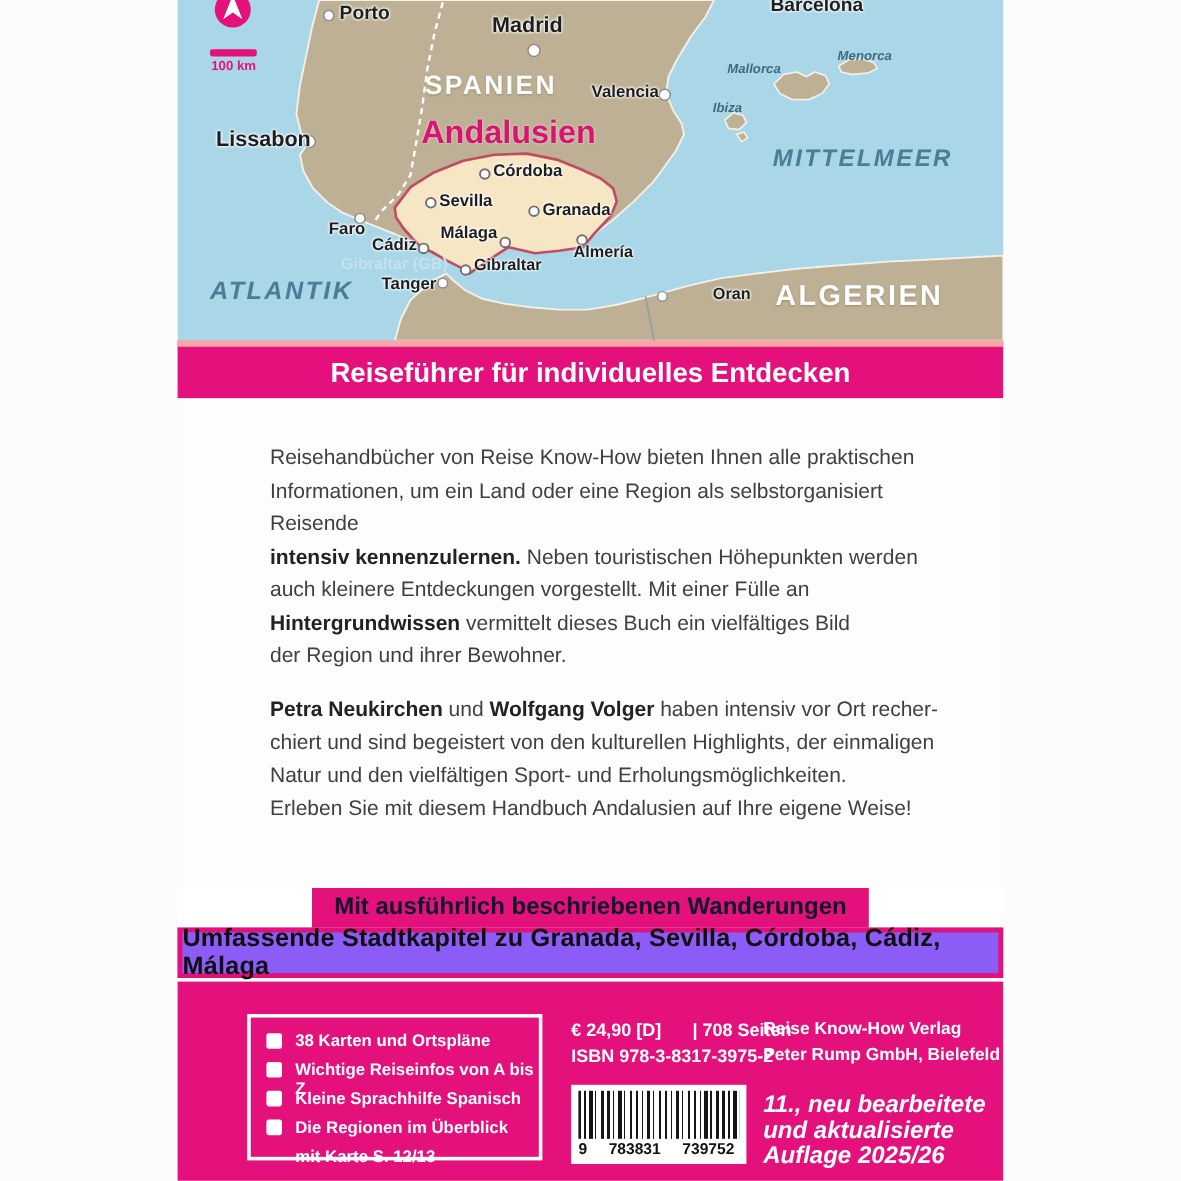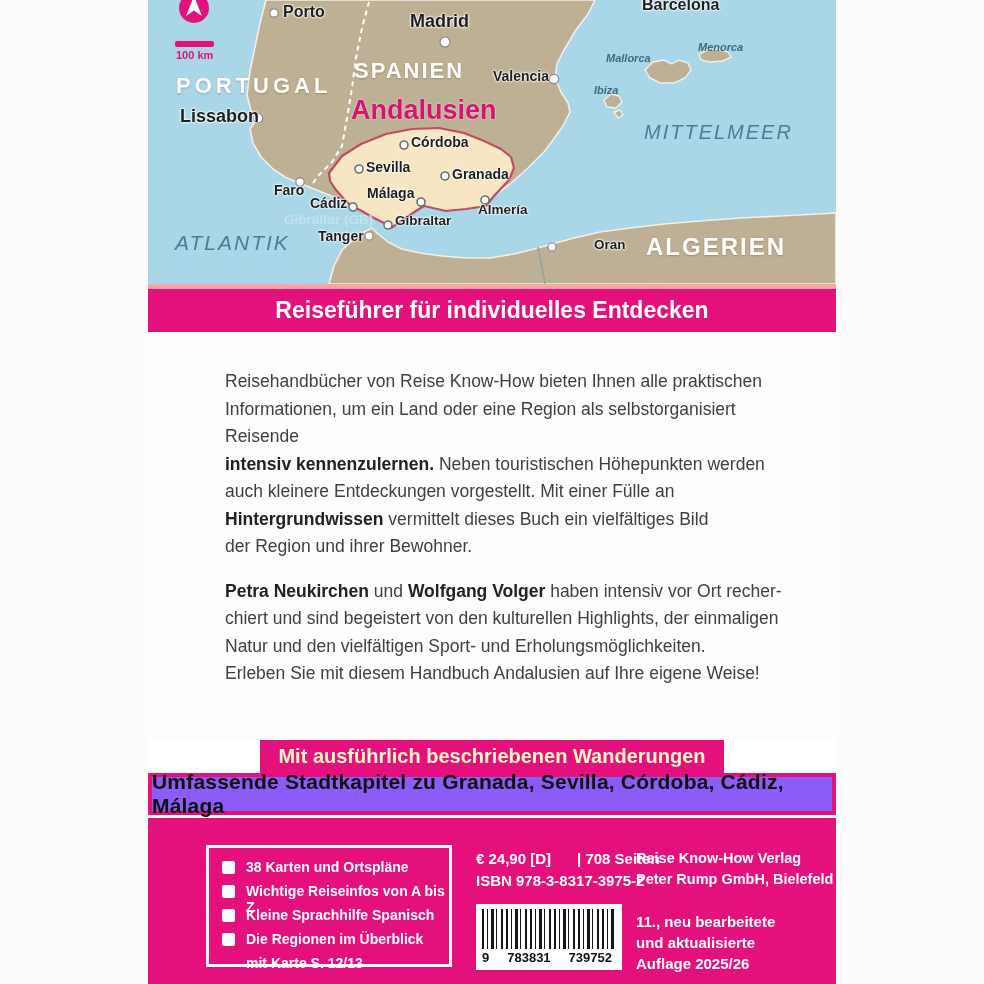--- a/index.html
+++ b/index.html
@@ -6,33 +6,33 @@
   body{width:984px;height:984px;background:#fcfcfc;position:relative;overflow:hidden;
        font-family:"Liberation Sans","DejaVu Sans",sans-serif;}
   .cover{position:absolute;left:148px;top:0;width:688px;height:984px;background:#fff;}
 
   
   .map{position:absolute;left:0;top:0;width:688px;height:284px;background:#A9D7E8;overflow:hidden;}
   .map svg{position:absolute;left:0;top:0;}
   .maplabel{position:absolute;white-space:nowrap;color:#1e1e1e;font-weight:bold;
             text-shadow:0 0 2px #fff,0 0 2px #fff,0 0 3px #fff;}
   .country{color:#fff;font-weight:bold;letter-spacing:2px;text-shadow:0 1px 2px rgba(90,80,50,.35);}
-  .sealabel{color:#4A7D96;font-style:italic;font-weight:normal;letter-spacing:2px;text-shadow:none;}
+  .sealabel{color:#4A7D96;font-style:italic;font-weight:bold;letter-spacing:2px;text-shadow:none;}
   .island{color:#3E6B80;font-style:italic;font-weight:bold;font-size:11px;text-shadow:none;}
   .region-title{color:#D81473;font-weight:bold;text-shadow:0 0 2px rgba(255,255,255,.8);}
   .ghost{color:#C2E2EF;text-shadow:none;}
   .scale-km{position:absolute;left:28px;top:49px;color:#E4107C;font-weight:bold;font-size:11px;text-shadow:none;}
 
   
   .banner1{position:absolute;left:0;top:284px;width:688px;height:48px;background:#E4107C;
            border-top:5px solid #fca5a5;box-sizing:border-box;display:flex;align-items:center;justify-content:center;}
   .banner1 span{color:#fff;font-weight:bold;font-size:23px;}
   .banner2{position:absolute;left:112px;top:740px;width:464px;height:33px;background:#E4107C;
            display:flex;align-items:center;justify-content:center;z-index:3;}
-  .banner2 span{color:#fef9c3;font-weight:bold;font-size:20px;}
+  .banner2 span{color:#0f172a;font-weight:bold;font-size:20px;}
   .banner3{position:absolute;left:0;top:773px;width:688px;height:42px;background:#8b5cf6;
            border:4px solid #E4107C;box-sizing:border-box;display:flex;align-items:center;justify-content:center;z-index:2;}
   .banner3 span{color:#101010;font-weight:bold;font-size:21px;letter-spacing:.2px;}
 
   
   .blurb{position:absolute;left:0;top:332px;width:688px;height:408px;background:#fdfdfd;
          padding:36px 40px 0 77px;box-sizing:border-box;color:#3f3f3f;font-size:17.5px;line-height:27.5px;}
   .blurb p{margin:0 0 17px 0;}
   .blurb .b{font-weight:bold;color:#222;}
 
@@ -45,21 +45,21 @@
   .feat.cont{padding-left:24px;}
   .pricecol{position:absolute;left:328px;top:30px;color:#fff;font-weight:bold;font-size:15px;line-height:22px;white-space:nowrap;}
   .pricerow .gap{display:inline-block;width:26px;}
   .barcode{position:absolute;left:328px;top:86px;width:146px;height:66px;background:#fff;
            padding:5px 6px 0 6px;box-sizing:border-box;}
   .bars{height:40px;background:
         repeating-linear-gradient(90deg,#161616 0 2px,#fff 2px 5px,#161616 5px 6px,#fff 6px 9px,
         #161616 9px 12px,#fff 12px 14px,#161616 14px 15px,#fff 15px 19px,#161616 19px 21px,#fff 21px 24px);}
   .bardigits{display:flex;justify-content:space-between;padding:1px 4px 0 0;color:#111;font-size:13px;font-weight:bold;}
   .pubcol{position:absolute;left:488px;top:30px;color:#fff;font-weight:bold;font-size:14.5px;line-height:21px;white-space:nowrap;}
-  .edcol{position:absolute;left:488px;top:93px;color:#fff;font-size:15px;line-height:21px;font-weight:bold;white-space:nowrap;}
+  .edcol{position:absolute;left:488px;top:93px;color:#fff;font-size:20px;line-height:21px;font-weight:bold;white-space:nowrap;font-style:italic;}
 </style>
 </head>
 <body>
 
 <div class="cover">
 
   <div class="map">
     <svg width="688" height="284" viewBox="0 0 688 284">
 
       <path fill="#BDB094" stroke="#F2F0E8" stroke-width="1.6" stroke-linejoin="round" d="M118,0 L447,0 L440,14 L428,30 L416,50 L409,64 L407,78 L413,92 L420,103 L422,112 L415,126
@@ -108,21 +108,20 @@
       </g>
       <rect x="27" y="41" width="39" height="6" rx="2" fill="#E4107C"></rect>
     </svg>
 
     <div class="scale-km">100 km</div>
     <div class="maplabel" style="left:135px;top:3px;font-size:16px;">Porto</div>
     <div class="maplabel" style="left:494px;top:-4px;font-size:16px;">Barcelona</div>
     <div class="maplabel" style="left:262px;top:11px;font-size:18px;">Madrid</div>
     <div class="maplabel" style="left:345px;top:68px;font-size:14px;">Valencia</div>
     <div class="maplabel" style="left:32px;top:106px;font-size:18px;">Lissabon</div>
-    <div class="maplabel country" style="left:28px;top:73px;font-size:22px;letter-spacing:4px;">PORTUGAL</div>
     <div class="maplabel country" style="left:206px;top:58px;font-size:22px;">SPANIEN</div>
     <div class="maplabel region-title" style="left:203px;top:95px;font-size:27px;">Andalusien</div>
     <div class="maplabel island" style="left:458px;top:52px;">Mallorca</div>
     <div class="maplabel island" style="left:550px;top:41px;">Menorca</div>
     <div class="maplabel island" style="left:446px;top:84px;">Ibiza</div>
     <div class="maplabel sealabel" style="left:496px;top:121px;font-size:20px;">MITTELMEER</div>
     <div class="maplabel sealabel" style="left:27px;top:231px;font-size:21px;">ATLANTIK</div>
     <div class="maplabel" style="left:263px;top:134px;font-size:14px;">Córdoba</div>
     <div class="maplabel" style="left:218px;top:159px;font-size:14px;">Sevilla</div>
     <div class="maplabel" style="left:304px;top:166px;font-size:14px;">Granada</div>

